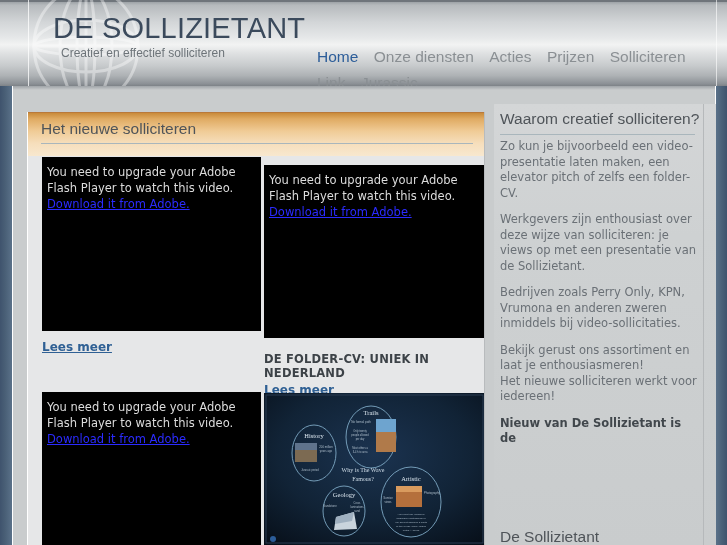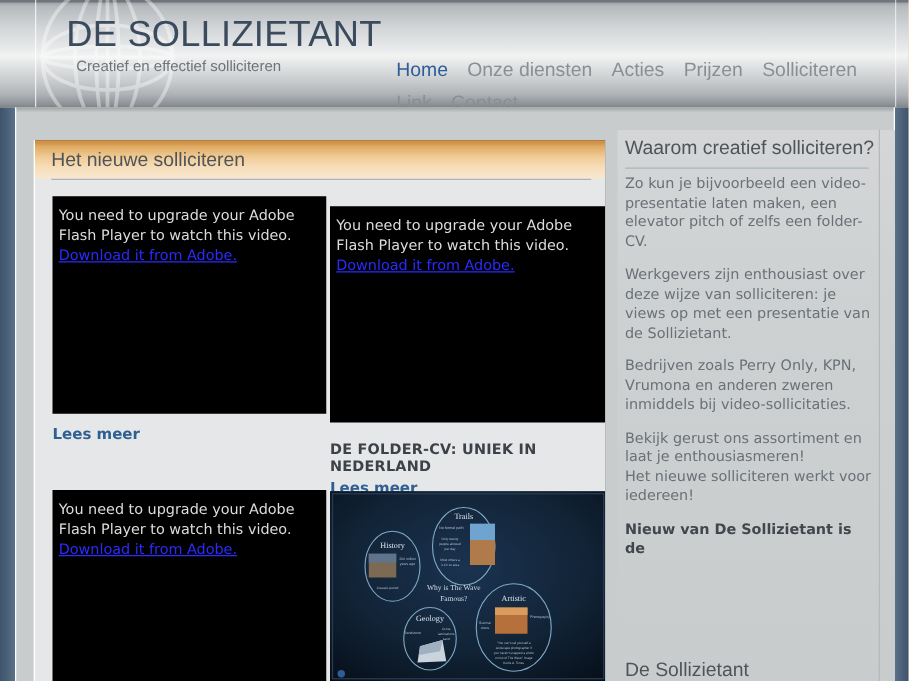--- a/index.html
+++ b/index.html
@@ -136,21 +136,21 @@
     position: absolute;
     left: 27px; top: 112px;
     width: 458px; height: 433px;
     background: #e6e7e8;
     border-left: 1px solid #ffffff;
     border-right: 1px solid #b8bbbd;
     overflow: hidden;
   }
   #main-title-bar {
     position: relative;
-    height: 31px;
+    height: 44px;
     background: linear-gradient(to bottom,
       #c98a3a 0%, #e0ab63 14%, #f0cb96 42%, #f6debb 70%, #f8e8cf 100%);
     border-top: 1px solid #b9793a;
     text-decoration: underline;
   }
   #main-title {
     position: absolute;
     left: 13px; top: 7px;
     font-size: 15.5px;
     color: #4f5459;
@@ -199,20 +199,21 @@
     letter-spacing: 0.2px;
   }
   .caption-link {
     font-size: 12px;
     font-weight: bold;
     color: #2f6094;
     line-height: 16px;
     margin-top: 2px;
     font-family: "DejaVu Sans", sans-serif;
     cursor: pointer;
+    text-decoration: underline;
   }
   #caption-1 { left: 14px; top: 225px; width: 215px; }
   #caption-2 { left: 236px; top: 240px; width: 220px; }
 
   
   #prezi {
     position: absolute;
     left: 236px; top: 281px;
     width: 221px; height: 152px;
     background: #0c1a2c;
@@ -299,21 +300,21 @@
     </div>
 
     <div id="nav">
       <span class="nav-item active">Home</span>
       <span class="nav-item">Onze diensten</span>
       <span class="nav-item">Acties</span>
       <span class="nav-item">Prijzen</span>
       <span class="nav-item">Solliciteren</span>
       <br>
       <span class="nav-item">Link</span>
-      <span class="nav-item">Contact</span>
+      <span class="nav-item">Jurassic</span>
     </div>
 
     <div id="vline-left"></div>
     <div id="vline-right"></div>
   </div>
 
   <div id="body-area"></div>
   <div id="topshadow"></div>
   <div id="edge-left"></div>
   <div id="edge-left-hl"></div>

